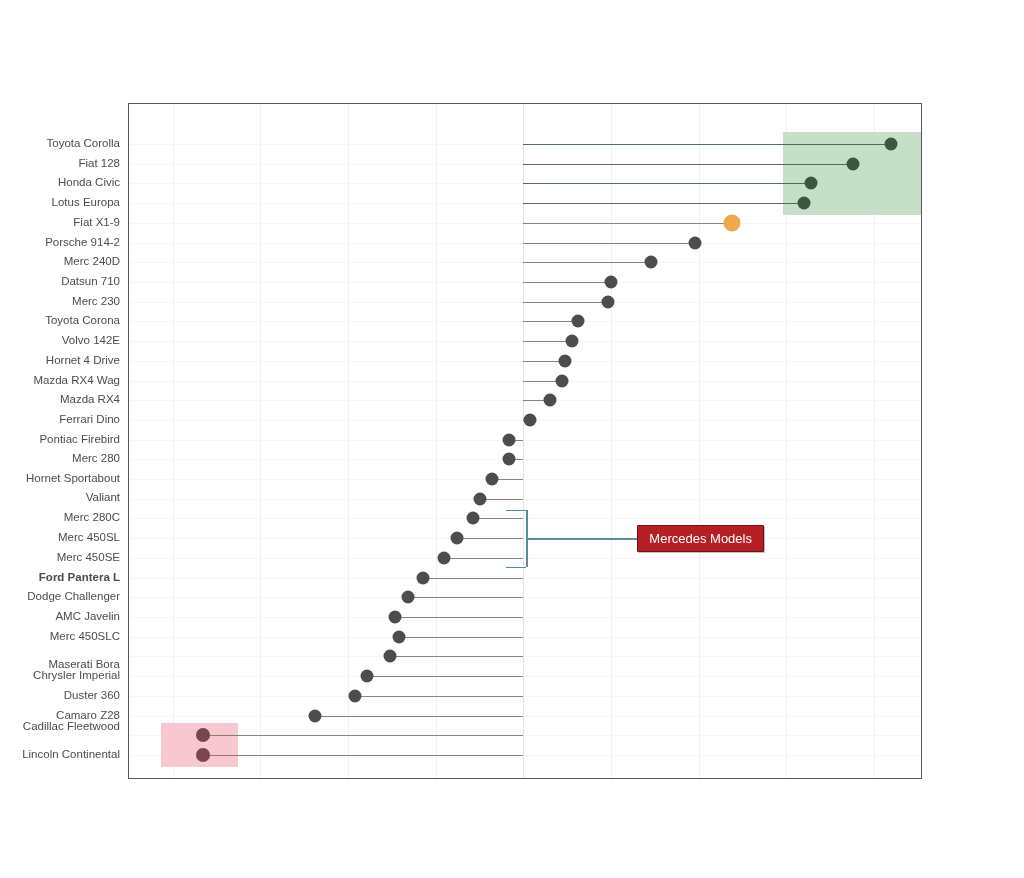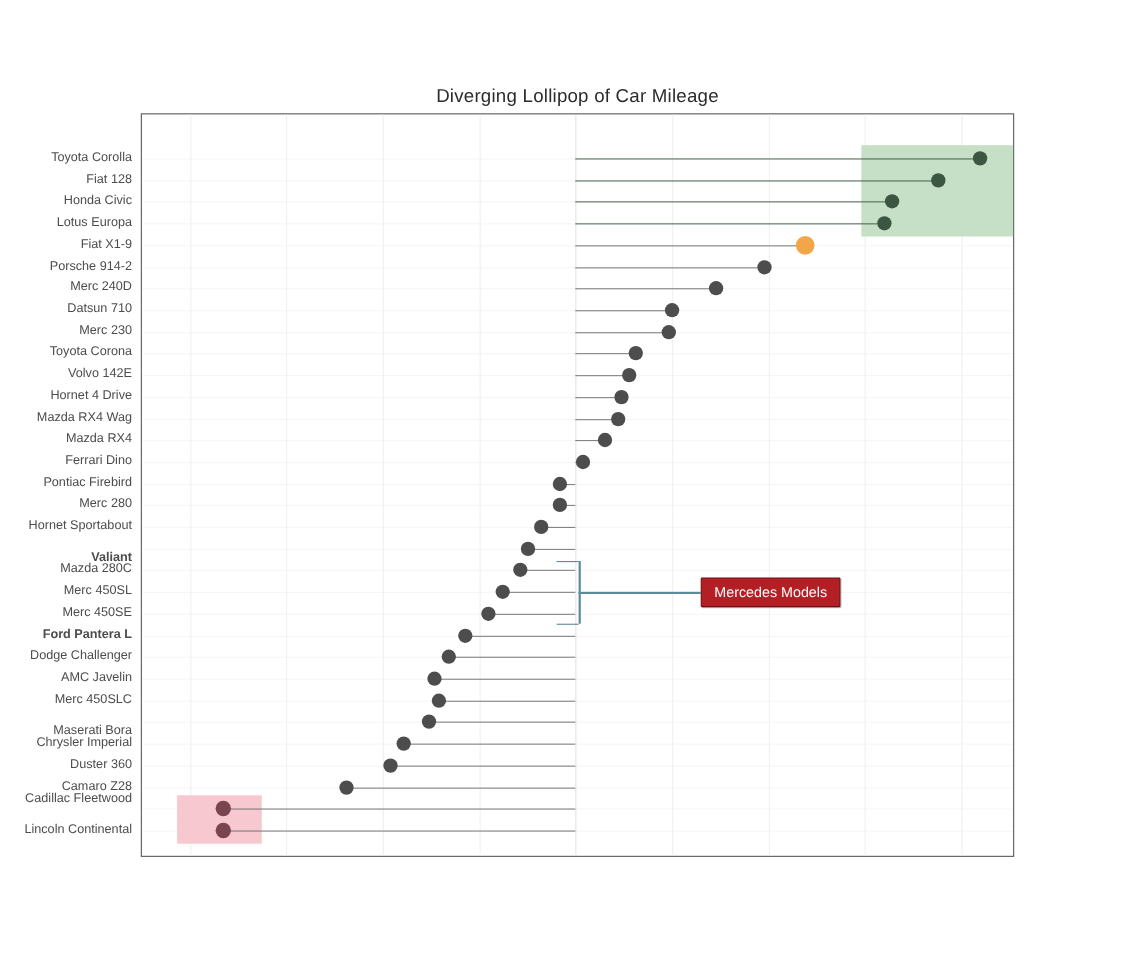--- a/index.html
+++ b/index.html
@@ -134,43 +134,42 @@
   .brace-seg {
     position: absolute;
     background: #5b8a99;
   }
 </style>
 </head>
 <body>
 
 <div id="root">
 
-  <div id="chart-title">Diverging Lollipop of Car Mileage</div>
 
   <div id="ylabels">
       <div class="ytick-label" style="top: 40px;">Toyota Corolla</div>
       <div class="ytick-label" style="top: 59.7097px;">Fiat 128</div>
       <div class="ytick-label" style="top: 79.4194px;">Honda Civic</div>
       <div class="ytick-label" style="top: 99.129px;">Lotus Europa</div>
       <div class="ytick-label" style="top: 118.839px;">Fiat X1-9</div>
       <div class="ytick-label" style="top: 138.548px;">Porsche 914-2</div>
       <div class="ytick-label" style="top: 158.258px;">Merc 240D</div>
       <div class="ytick-label" style="top: 177.968px;">Datsun 710</div>
       <div class="ytick-label" style="top: 197.677px;">Merc 230</div>
       <div class="ytick-label" style="top: 217.387px;">Toyota Corona</div>
       <div class="ytick-label" style="top: 237.097px;">Volvo 142E</div>
       <div class="ytick-label" style="top: 256.806px;">Hornet 4 Drive</div>
       <div class="ytick-label" style="top: 276.516px;">Mazda RX4 Wag</div>
       <div class="ytick-label" style="top: 296.226px;">Mazda RX4</div>
       <div class="ytick-label" style="top: 315.935px;">Ferrari Dino</div>
       <div class="ytick-label" style="top: 335.645px;">Pontiac Firebird</div>
       <div class="ytick-label" style="top: 355.355px;">Merc 280</div>
       <div class="ytick-label" style="top: 375.065px;">Hornet Sportabout</div>
-      <div class="ytick-label" style="top: 404px; font-weight: bold;">Valiant</div>
-      <div class="ytick-label" style="top: 414.484px;">Mazda 280C</div>
+      <div class="ytick-label" style="top: 394px;">Valiant</div>
+      <div class="ytick-label" style="top: 414.484px;">Merc 280C</div>
       <div class="ytick-label" style="top: 434.194px;">Merc 450SL</div>
       <div class="ytick-label" style="top: 453.903px;">Merc 450SE</div>
       <div class="ytick-label" style="top: 473.613px; font-weight: bold;">Ford Pantera L</div>
       <div class="ytick-label" style="top: 493.323px;">Dodge Challenger</div>
       <div class="ytick-label" style="top: 513.032px;">AMC Javelin</div>
       <div class="ytick-label" style="top: 532.742px;">Merc 450SLC</div>
       <div class="ytick-label" style="top: 561px;">Maserati Bora</div>
       <div class="ytick-label" style="top: 572.161px;">Chrysler Imperial</div>
       <div class="ytick-label" style="top: 591.871px;">Duster 360</div>
       <div class="ytick-label" style="top: 611.581px;">Camaro Z28</div>

